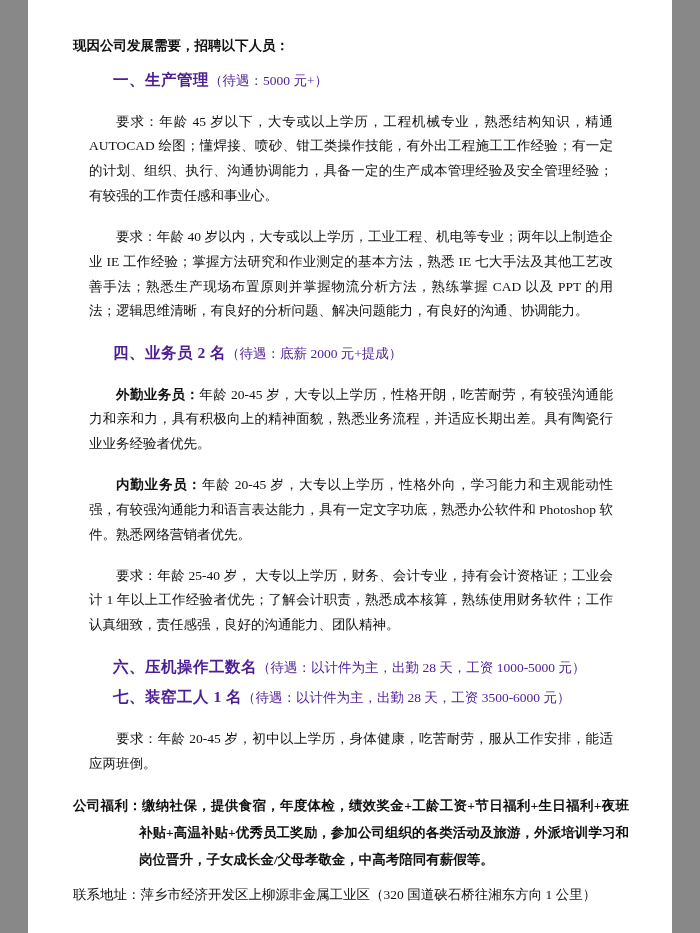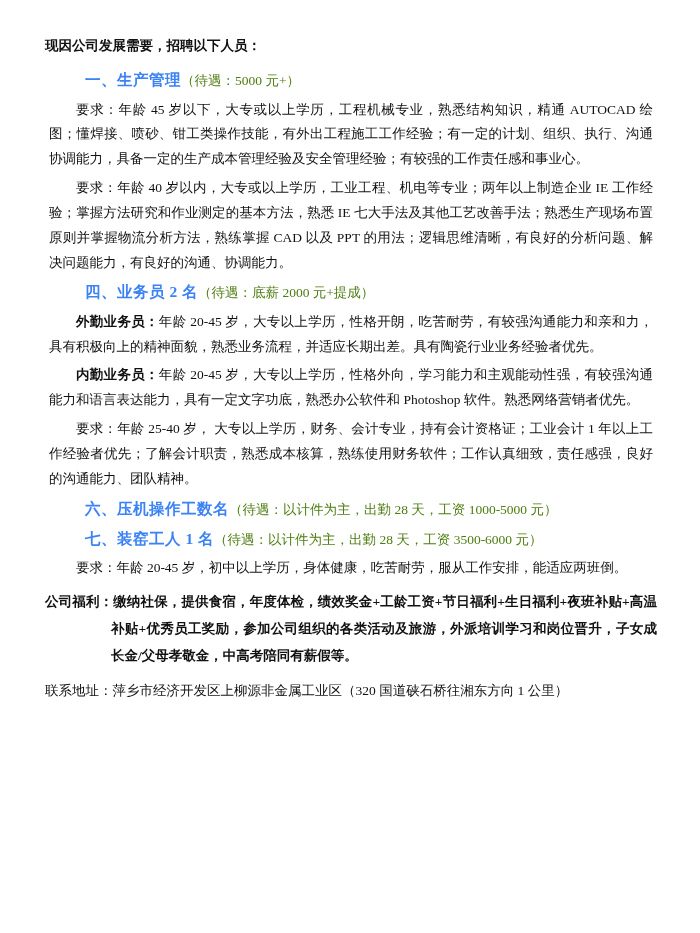--- a/index.html
+++ b/index.html
@@ -1,26 +1,26 @@
 <!DOCTYPE html>
 <html><head>
 <meta charset="utf-8">
 <style>
   html,body{margin:0;padding:0;background:#888;}
   .page{
-    width:700px;height:933px;background:#ffffff;box-sizing:border-box;
+    width:644px;height:933px;background:#ffffff;box-sizing:border-box;
     padding:34px 43px 0 45px;margin:0 auto;overflow:hidden;
     font-family:"Liberation Serif","DejaVu Serif",serif;
     color:#111;font-size:13.5px;
   }
   .intro{font-weight:bold;margin:0 0 9px 0;line-height:1.8;}
   .job-title{margin:4px 0 1px 0;padding-left:40px;line-height:1.7;}
-  .job-title .red{color:#3b82f6;font-weight:bold;font-size:15.5px;letter-spacing:0.5px;}
-  .job-title .treat{color:#4d7c0f;font-weight:normal;font-size:13.5px;}
-  p.req{margin:4px;text-indent:2em;text-align:justify;line-height:1.84;}
+  .job-title .red{color:#4c1d95;font-weight:bold;font-size:15.5px;letter-spacing:0.5px;}
+  .job-title .treat{color:#4c1d95;font-weight:normal;font-size:13.5px;}
+  p.req{margin:16px;text-indent:2em;text-align:justify;line-height:1.84;}
   .plabel{font-weight:bold;}
   .benefits{
     margin:7px 0 0 0;font-weight:bold;line-height:2.0;text-align:justify;
     padding-left:66px;text-indent:-66px;
   }
   .contact{margin:9px 0 0 0;line-height:1.6;}
   .contacts{margin-top:11px;}
 </style>
 </head>
 <body>

